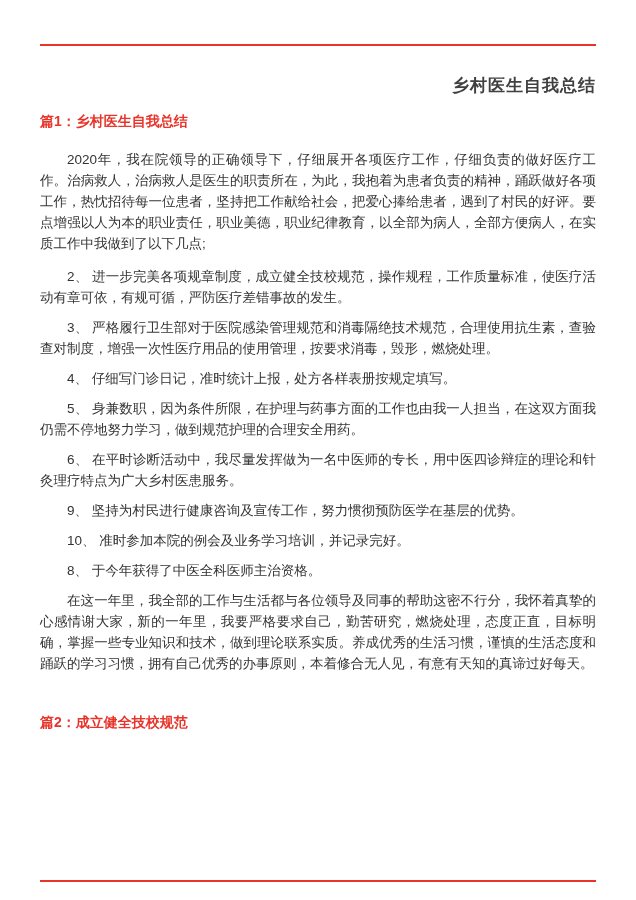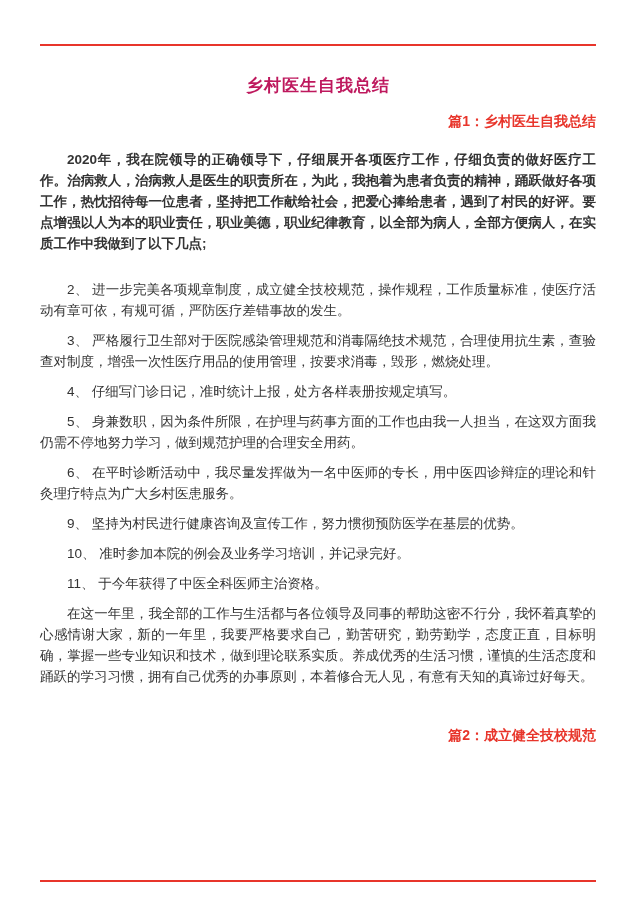--- a/index.html
+++ b/index.html
@@ -24,48 +24,46 @@
     background: var(--accent, #e8352b);
     margin: 0;
   }
   .rule.bottom {
     position: absolute;
     left: 40px;
     right: 40px;
     bottom: 18px;
   }
   h1.doc-title {
-    text-align: center;
+    text-align: right;
     font-size: 17px;
     font-weight: bold;
-    color: #be185d;
+    color: #404040;
     margin: 28px 0 16px 0;
     letter-spacing: 1px;
   }
   h2.section-heading {
     color: var(--accent, #e8352b);
     font-size: 14px;
     font-weight: bold;
     margin: 0 0 18px 0;
-    text-align: right;
   }
   h2.section-heading.second {
     margin-top: 40px;
   }
   p.body-para {
     font-size: 13.5px;
     line-height: 21px;
     color: #333333;
     text-indent: 2em;
     margin: 0 0 9px 0;
     text-align: justify;
   }
   p.body-para.intro {
-    margin-bottom: 25px;
-    font-weight: bold;
+    margin-bottom: 12px;
   }
   p.body-para.closing {
     margin-top: 4px;
   }
 </style>
 </head>
 <body>
 
 <div class="page">
 
@@ -77,21 +75,21 @@
 
   <p class="body-para intro">2020年，我在院领导的正确领导下，仔细展开各项医疗工作，仔细负责的做好医疗工作。治病救人，治病救人是医生的职责所在，为此，我抱着为患者负责的精神，踊跃做好各项工作，热忱招待每一位患者，坚持把工作献给社会，把爱心捧给患者，遇到了村民的好评。要点增强以人为本的职业责任，职业美德，职业纪律教育，以全部为病人，全部方便病人，在实质工作中我做到了以下几点;</p>
 
   <p class="body-para">2、 进一步完美各项规章制度，成立健全技校规范，操作规程，工作质量标准，使医疗活动有章可依，有规可循，严防医疗差错事故的发生。</p>
   <p class="body-para">3、 严格履行卫生部对于医院感染管理规范和消毒隔绝技术规范，合理使用抗生素，查验查对制度，增强一次性医疗用品的使用管理，按要求消毒，毁形，燃烧处理。</p>
   <p class="body-para">4、 仔细写门诊日记，准时统计上报，处方各样表册按规定填写。</p>
   <p class="body-para">5、 身兼数职，因为条件所限，在护理与药事方面的工作也由我一人担当，在这双方面我仍需不停地努力学习，做到规范护理的合理安全用药。</p>
   <p class="body-para">6、 在平时诊断活动中，我尽量发挥做为一名中医师的专长，用中医四诊辩症的理论和针灸理疗特点为广大乡村医患服务。</p>
   <p class="body-para">9、 坚持为村民进行健康咨询及宣传工作，努力惯彻预防医学在基层的优势。</p>
   <p class="body-para">10、 准时参加本院的例会及业务学习培训，并记录完好。</p>
-  <p class="body-para">11、 于今年获得了中医全科医师主治资格。</p>
+  <p class="body-para">8、 于今年获得了中医全科医师主治资格。</p>
 
-  <p class="body-para closing">在这一年里，我全部的工作与生活都与各位领导及同事的帮助这密不行分，我怀着真挚的心感情谢大家，新的一年里，我要严格要求自己，勤苦研究，勤劳勤学，态度正直，目标明确，掌握一些专业知识和技术，做到理论联系实质。养成优秀的生活习惯，谨慎的生活态度和踊跃的学习习惯，拥有自己优秀的办事原则，本着修合无人见，有意有天知的真谛过好每天。</p>
+  <p class="body-para closing">在这一年里，我全部的工作与生活都与各位领导及同事的帮助这密不行分，我怀着真挚的心感情谢大家，新的一年里，我要严格要求自己，勤苦研究，燃烧处理，态度正直，目标明确，掌握一些专业知识和技术，做到理论联系实质。养成优秀的生活习惯，谨慎的生活态度和踊跃的学习习惯，拥有自己优秀的办事原则，本着修合无人见，有意有天知的真谛过好每天。</p>
 
   <h2 class="section-heading second">篇2：成立健全技校规范</h2>
 
   <hr class="rule bottom">
 
 </div>
 
 </body></html>

